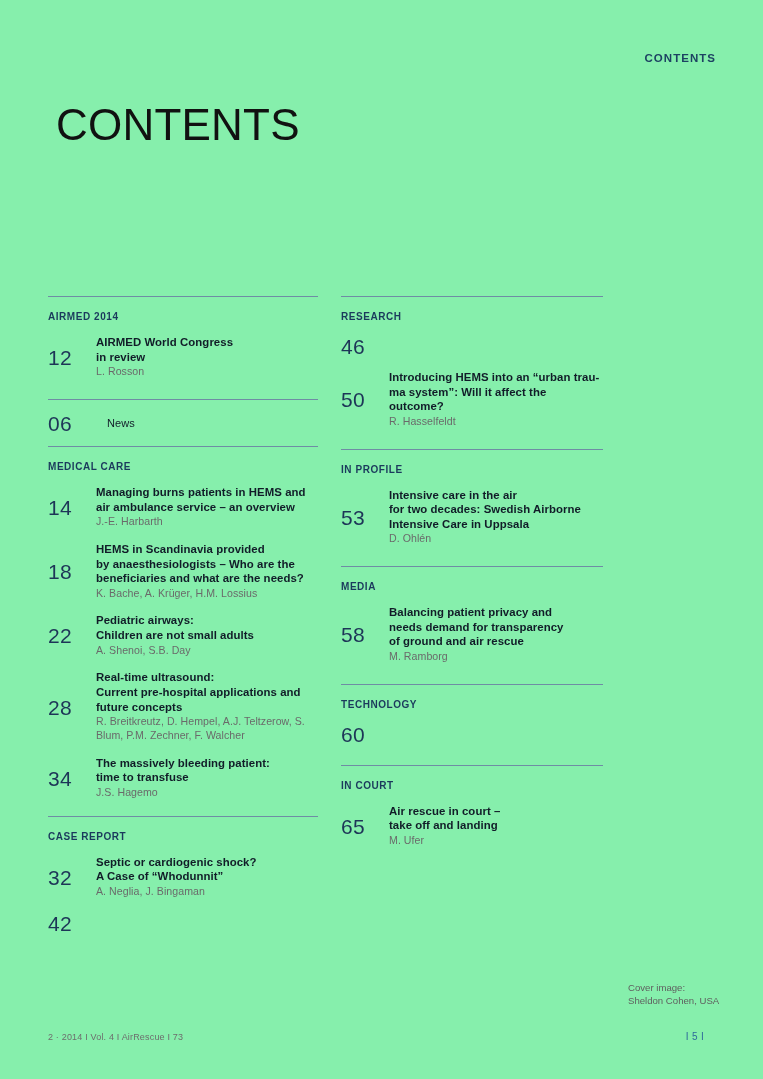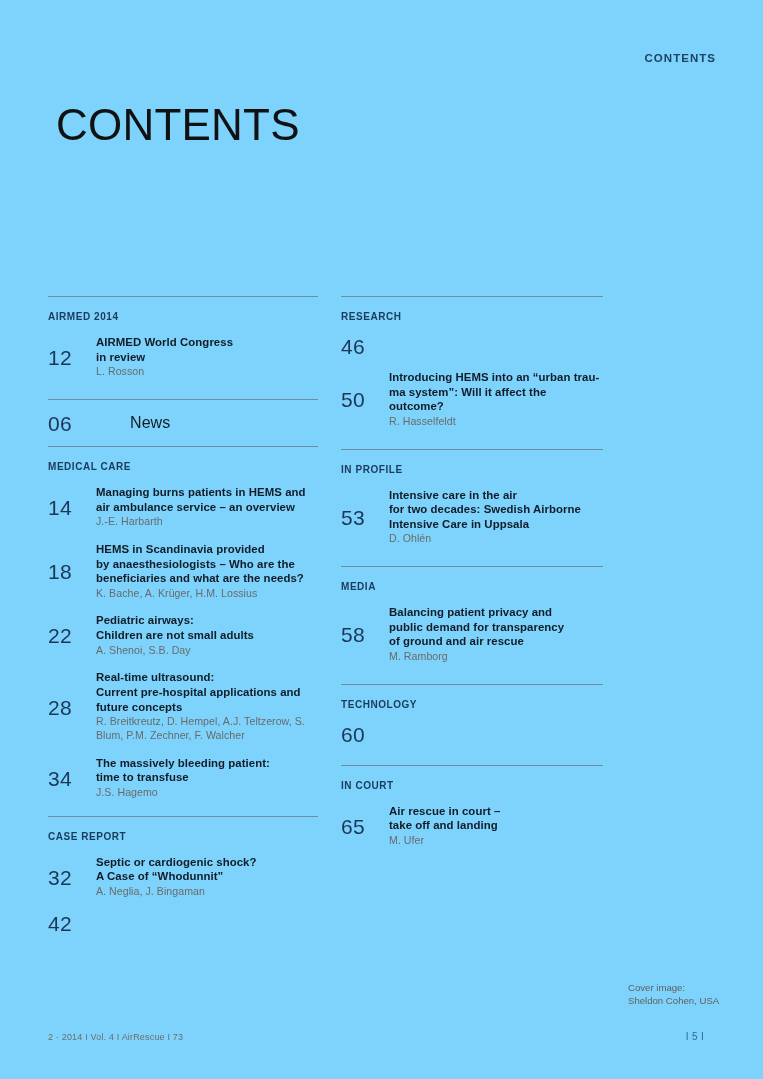--- a/index.html
+++ b/index.html
@@ -8,21 +8,21 @@
     background: #ffffff;
   }
   body {
     font-family: "Liberation Sans", sans-serif;
     -webkit-font-smoothing: antialiased;
   }
   .page {
     position: relative;
     width: 763px;
     height: 1079px;
-    background: #7dd3fc;
+    background: #86efac;
     overflow: hidden;
   }
 
   
   .running-head {
     position: absolute;
     top: 52px;
     right: 47px;
     font-size: 11.5px;
     font-weight: 700;
@@ -105,25 +105,25 @@
     font-weight: 400;
     color: #6a6a6a;
     line-height: 1.3;
     margin-top: 1px;
     letter-spacing: 0.005em;
   }
 
   
   .entry.plain .title {
     font-weight: 400;
-    font-size: 16px;
+    font-size: 11px;
     color: #111c28;
     padding-left: 11px;
   }
-  .entry.plain { margin-top: 12px; margin-bottom: 12px; gap: 23px; }
+  .entry.plain { margin-top: 12px; margin-bottom: 12px; }
   .spacer-16 { height: 16px; }
   .spacer-20 { height: 20px; }
 
   
   .cover-credit {
     position: absolute;
     left: 628px;
     top: 981px;
     font-size: 9.6px;
     color: #5f5f5f;
@@ -290,21 +290,21 @@
 
       <div class="spacer-20"></div>
 
       <div class="rule"></div>
       <div class="section-head">MEDIA</div>
 
       <div class="entry">
         <div class="pagenum">58</div>
         <div class="body">
           <div class="title">Balancing patient privacy and
-public demand for transparency
+needs demand for transparency
 of ground and air rescue</div>
           <div class="authors">M. Ramborg</div>
         </div>
       </div>
 
       <div class="spacer-20"></div>
 
       <div class="rule"></div>
       <div class="section-head">TECHNOLOGY</div>
 

